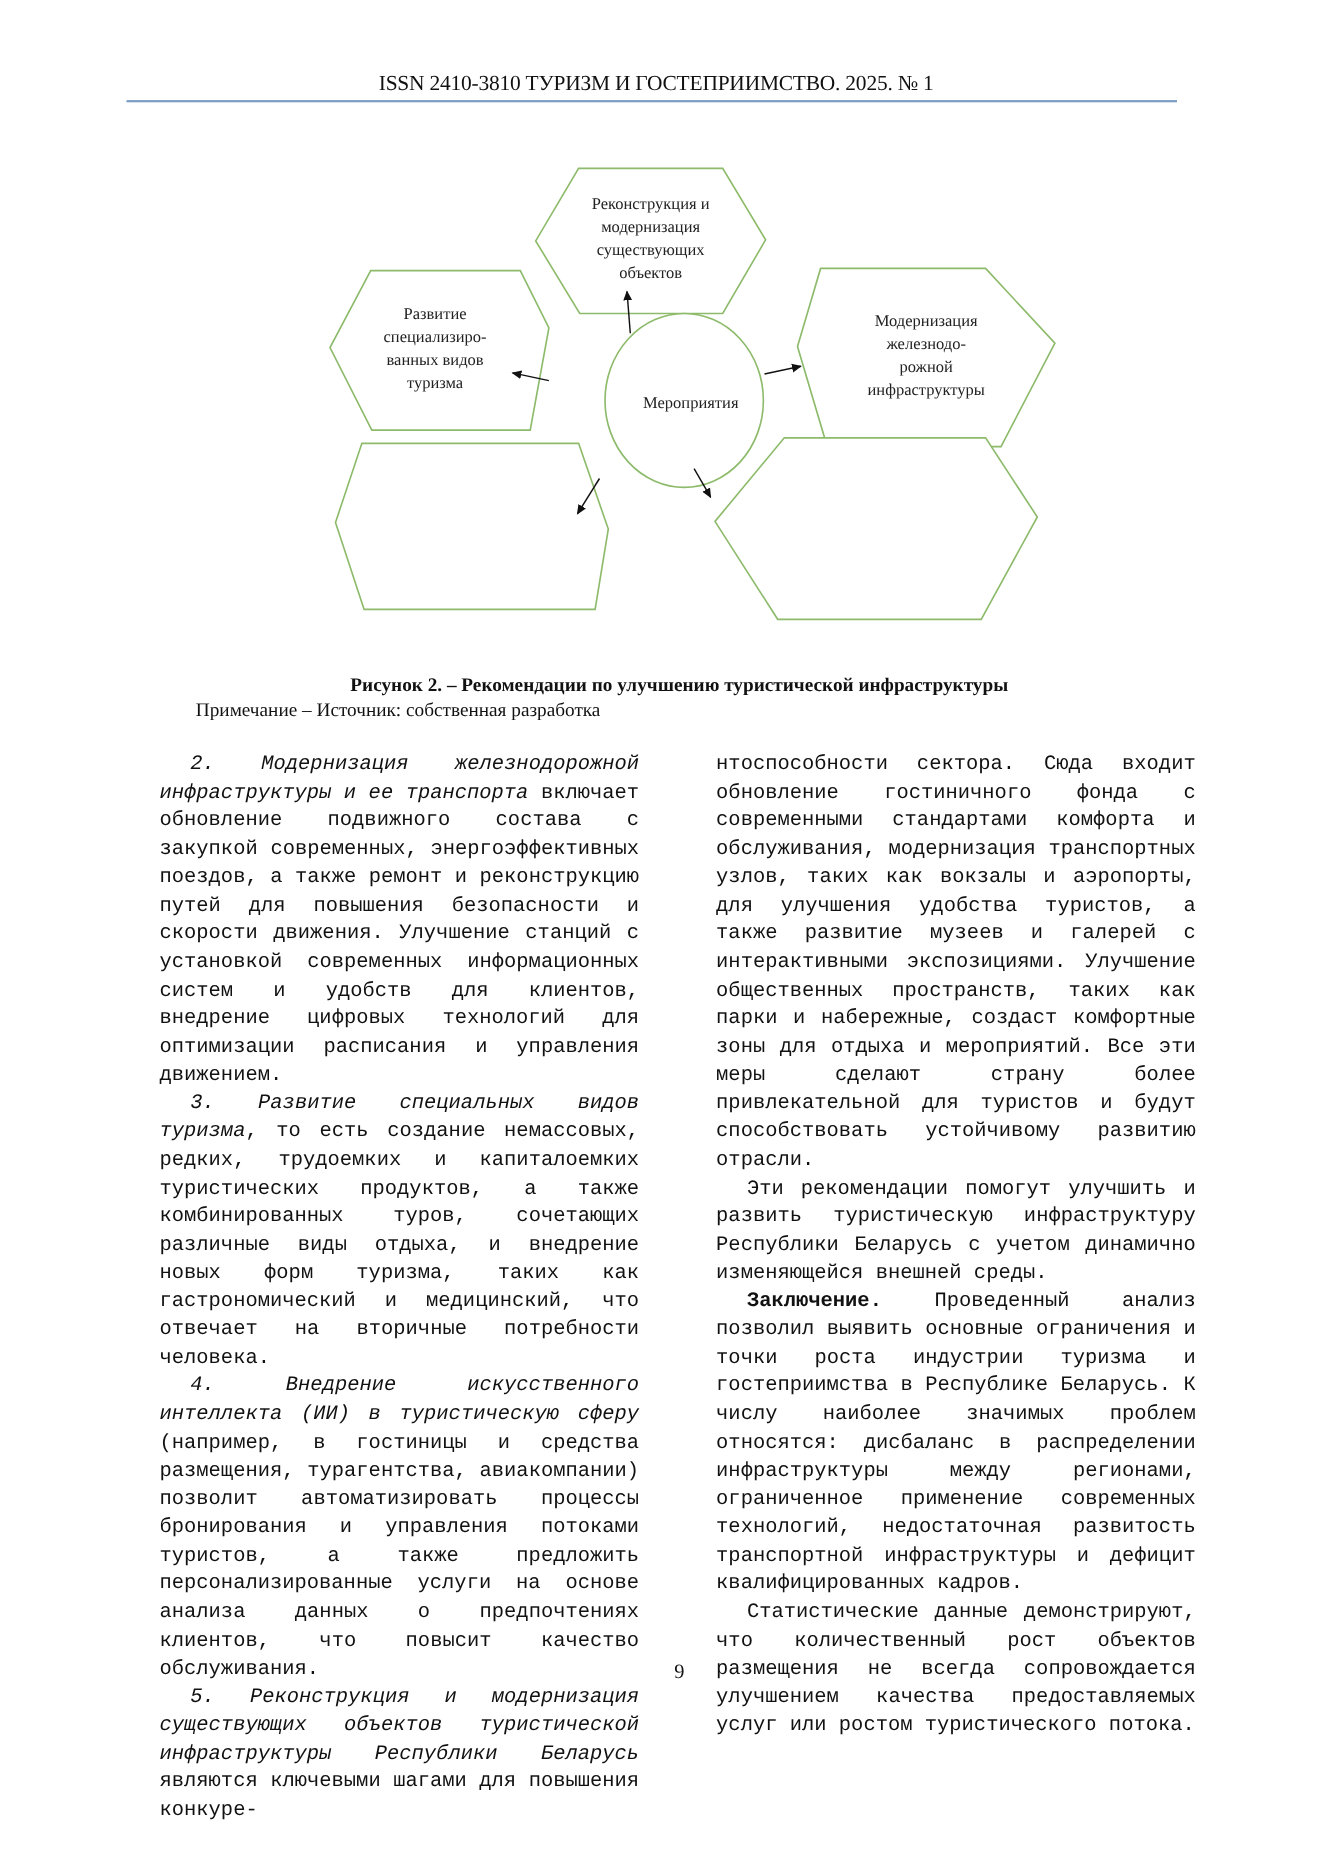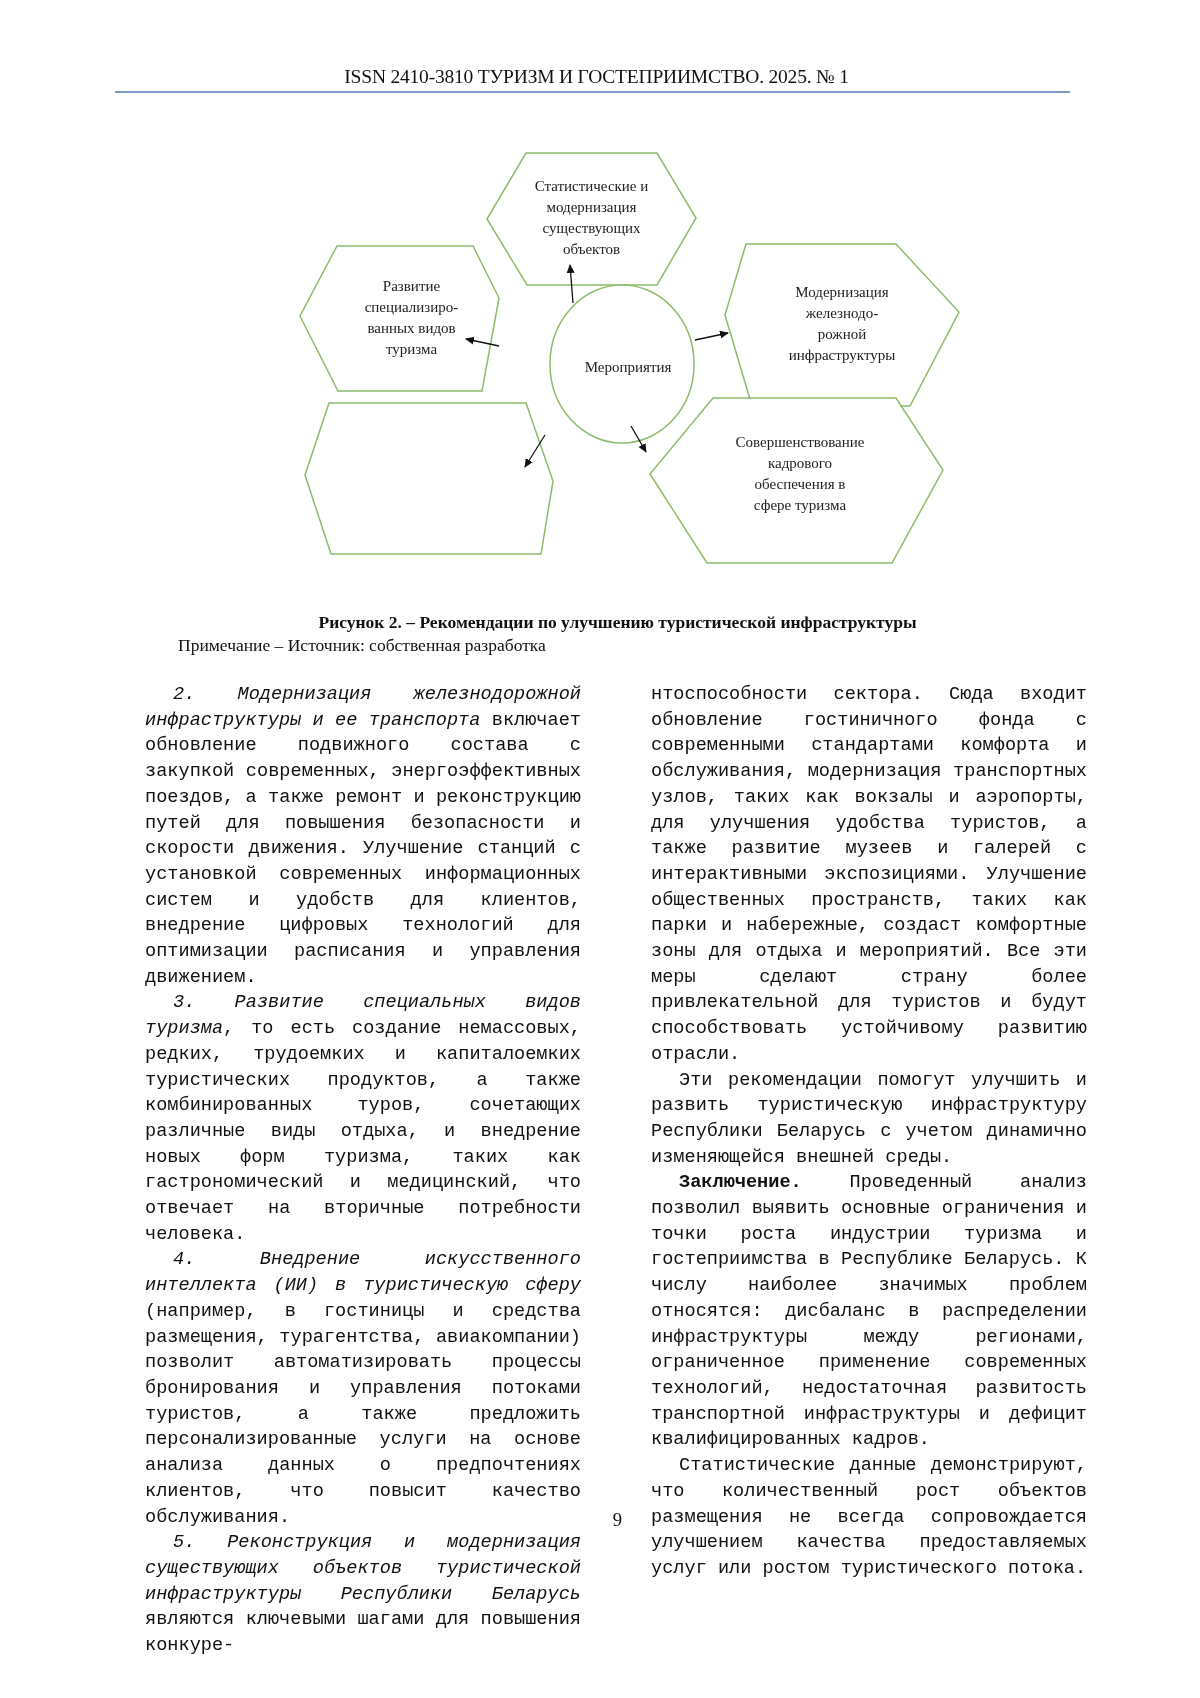--- a/index.html
+++ b/index.html
@@ -48,45 +48,39 @@
     <g stroke="#111" stroke-width="1.3" fill="none">
       <line x1="303" y1="163" x2="300" y2="125" marker-end="url(#arr)"></line>
       <line x1="229" y1="206" x2="196" y2="199" marker-end="url(#arr)"></line>
       <line x1="425" y1="200" x2="458" y2="193" marker-end="url(#arr)"></line>
       <line x1="275" y1="295" x2="255" y2="327" marker-end="url(#arr)"></line>
       <line x1="361" y1="286" x2="376" y2="312" marker-end="url(#arr)"></line>
     </g>
   </svg>
 
   <div class="node-text" style="left:217px; top:36px; width:209px;">
-    <div>Статистические и</div>
+    <div>Реконструкция и</div>
     <div>модернизация</div>
     <div>существующих</div>
     <div>объектов</div>
   </div>
-  <div class="node-text" style="left:42px; top:136px; width:199px;">
+  <div class="node-text" style="left:26px; top:136px; width:199px;">
     <div>Развитие</div>
     <div>специализиро-</div>
     <div>ванных видов</div>
     <div>туризма</div>
   </div>
   <div class="node-text" style="left:455px; top:142px; width:234px;">
     <div>Модернизация</div>
     <div>железнодо-</div>
     <div>рожной</div>
     <div>инфраструктуры</div>
   </div>
   <div class="node-text" style="left:280px; top:217px; width:156px;">
     <div>Мероприятия</div>
-  </div>
-  <div class="node-text" style="left:400px; top:292px; width:260px;">
-    <div>Совершенствование</div>
-    <div>кадрового</div>
-    <div>обеспечения в</div>
-    <div>сфере туризма</div>
   </div>
 </div>
 
 <div class="caption">Рисунок 2. – Рекомендации по улучшению туристической инфраструктуры</div>
 <div class="note">Примечание – Источник: собственная разработка</div>
 
 <div class="col left">
   <p class="indent"><span class="it">2. Модернизация железнодорожной инфраструктуры и ее транспорта</span><span> включает обновление подвижного состава с закупкой современных, энергоэффективных поездов, а также ремонт и реконструкцию путей для повышения безопасности и скорости движения. Улучшение станций с установкой современных информационных систем и удобств для клиентов, внедрение цифровых технологий для оптимизации расписания и управления движением.</span></p>
   <p class="indent"><span class="it">3. Развитие специальных видов туризма</span><span>, то есть создание немассовых, редких, трудоемких и капиталоемких туристических продуктов, а также комбинированных туров, сочетающих различные виды отдыха, и внедрение новых форм туризма, таких как гастрономический и медицинский, что отвечает на вторичные потребности человека.</span></p>
   <p class="indent"><span class="it">4. Внедрение искусственного интеллекта (ИИ) в туристическую сферу</span><span> (например, в гостиницы и средства размещения, турагентства, авиакомпании) позволит автоматизировать процессы бронирования и управления потоками туристов, а также предложить персонализированные услуги на основе анализа данных о предпочтениях клиентов, что повысит качество обслуживания.</span></p>

